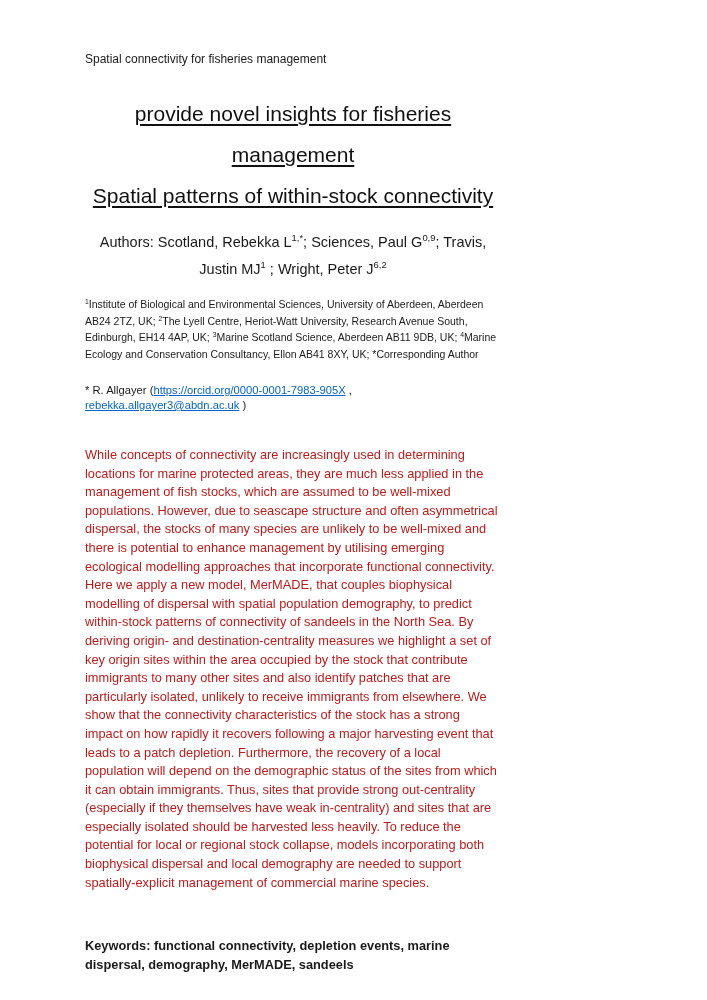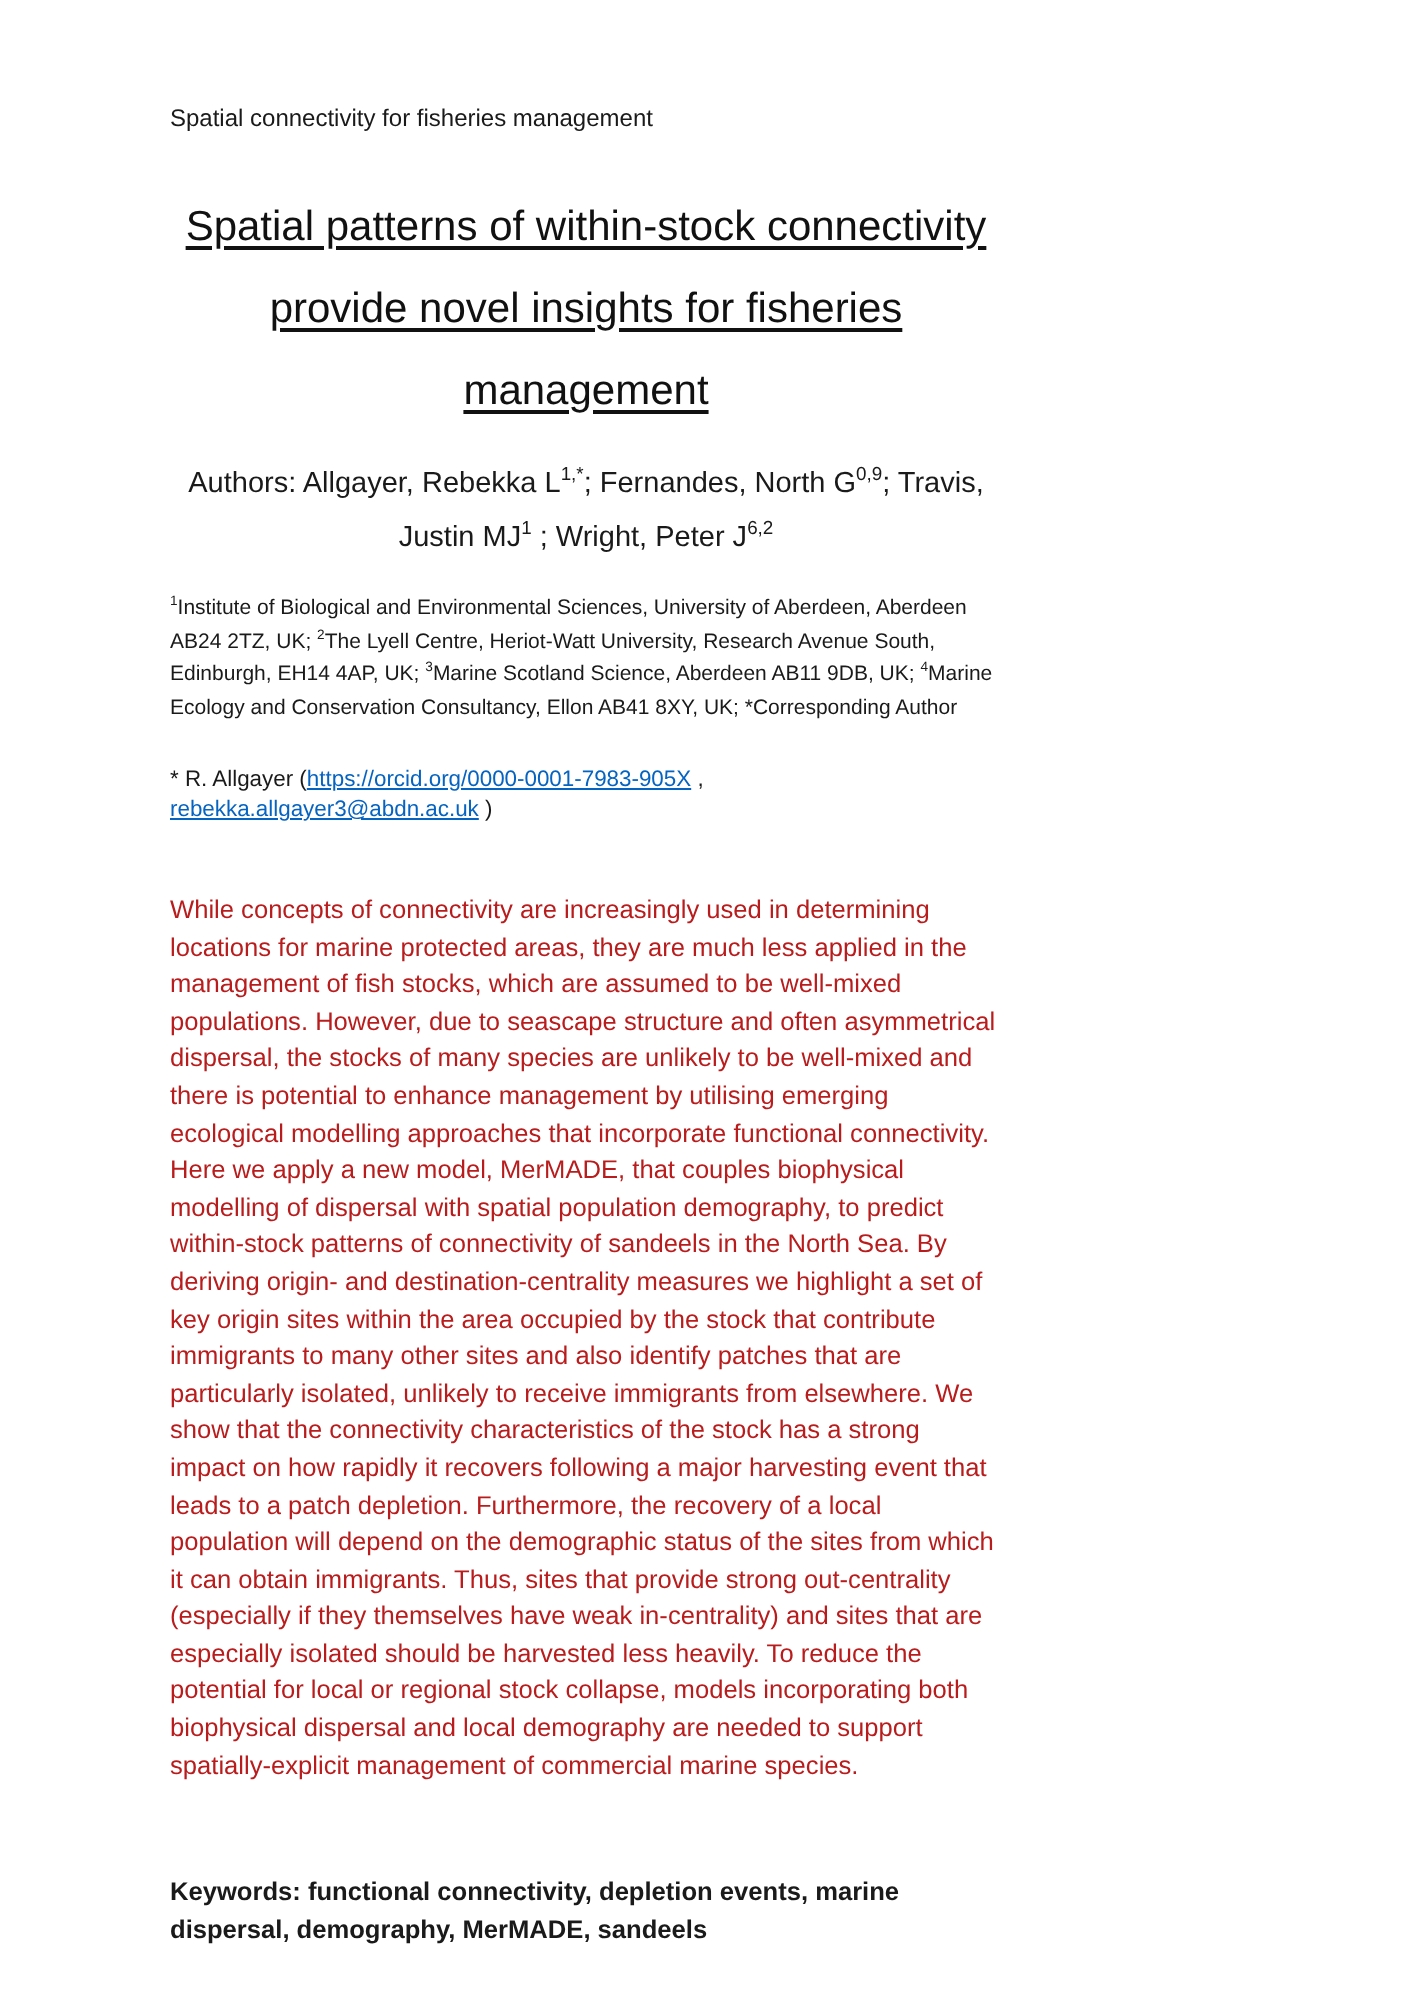--- a/index.html
+++ b/index.html
@@ -83,26 +83,26 @@
   }
 </style>
 </head>
 <body>
 
 <div class="page">
 
   <div class="running-head">Spatial connectivity for fisheries management</div>
 
   <div class="title-block">
+    <div><span class="tline">provide novel insights for fisheries management</span></div>
     <div><span class="tline">Spatial patterns of within-stock connectivity</span></div>
-    <div><span class="tline">provide novel insights for fisheries management</span></div>
   </div>
 
   <div class="authors-line">
-    <span class="authors-label">Authors:</span><span> Allgayer, Rebekka L</span><sup>1,*</sup><span>; Fernandes, North G</span><sup>0,9</sup><span>; Travis, Justin MJ</span><sup>1</sup><span> ; Wright, Peter J</span><sup>6,2</sup>
+    <span class="authors-label">Authors:</span><span> Scotland, Rebekka L</span><sup>1,*</sup><span>; Sciences, Paul G</span><sup>0,9</sup><span>; Travis, Justin MJ</span><sup>1</sup><span> ; Wright, Peter J</span><sup>6,2</sup>
   </div>
 
   <div class="affiliations">
     <sup>1</sup><span>Institute of Biological and Environmental Sciences, University of Aberdeen, Aberdeen AB24 2TZ, UK; </span><sup>2</sup><span>The Lyell Centre, Heriot-Watt University, Research Avenue South, Edinburgh, EH14 4AP, UK; </span><sup>3</sup><span>Marine Scotland Science, Aberdeen AB11 9DB, UK; </span><sup>4</sup><span>Marine Ecology and Conservation Consultancy, Ellon AB41 8XY, UK; *Corresponding Author</span>
   </div>
 
   <div class="corresponding">
     <span>* R. Allgayer (</span><a href="#">https://orcid.org/0000-0001-7983-905X</a><span> , </span><a href="#">rebekka.allgayer3@abdn.ac.uk</a><span> )</span>
   </div>
 

